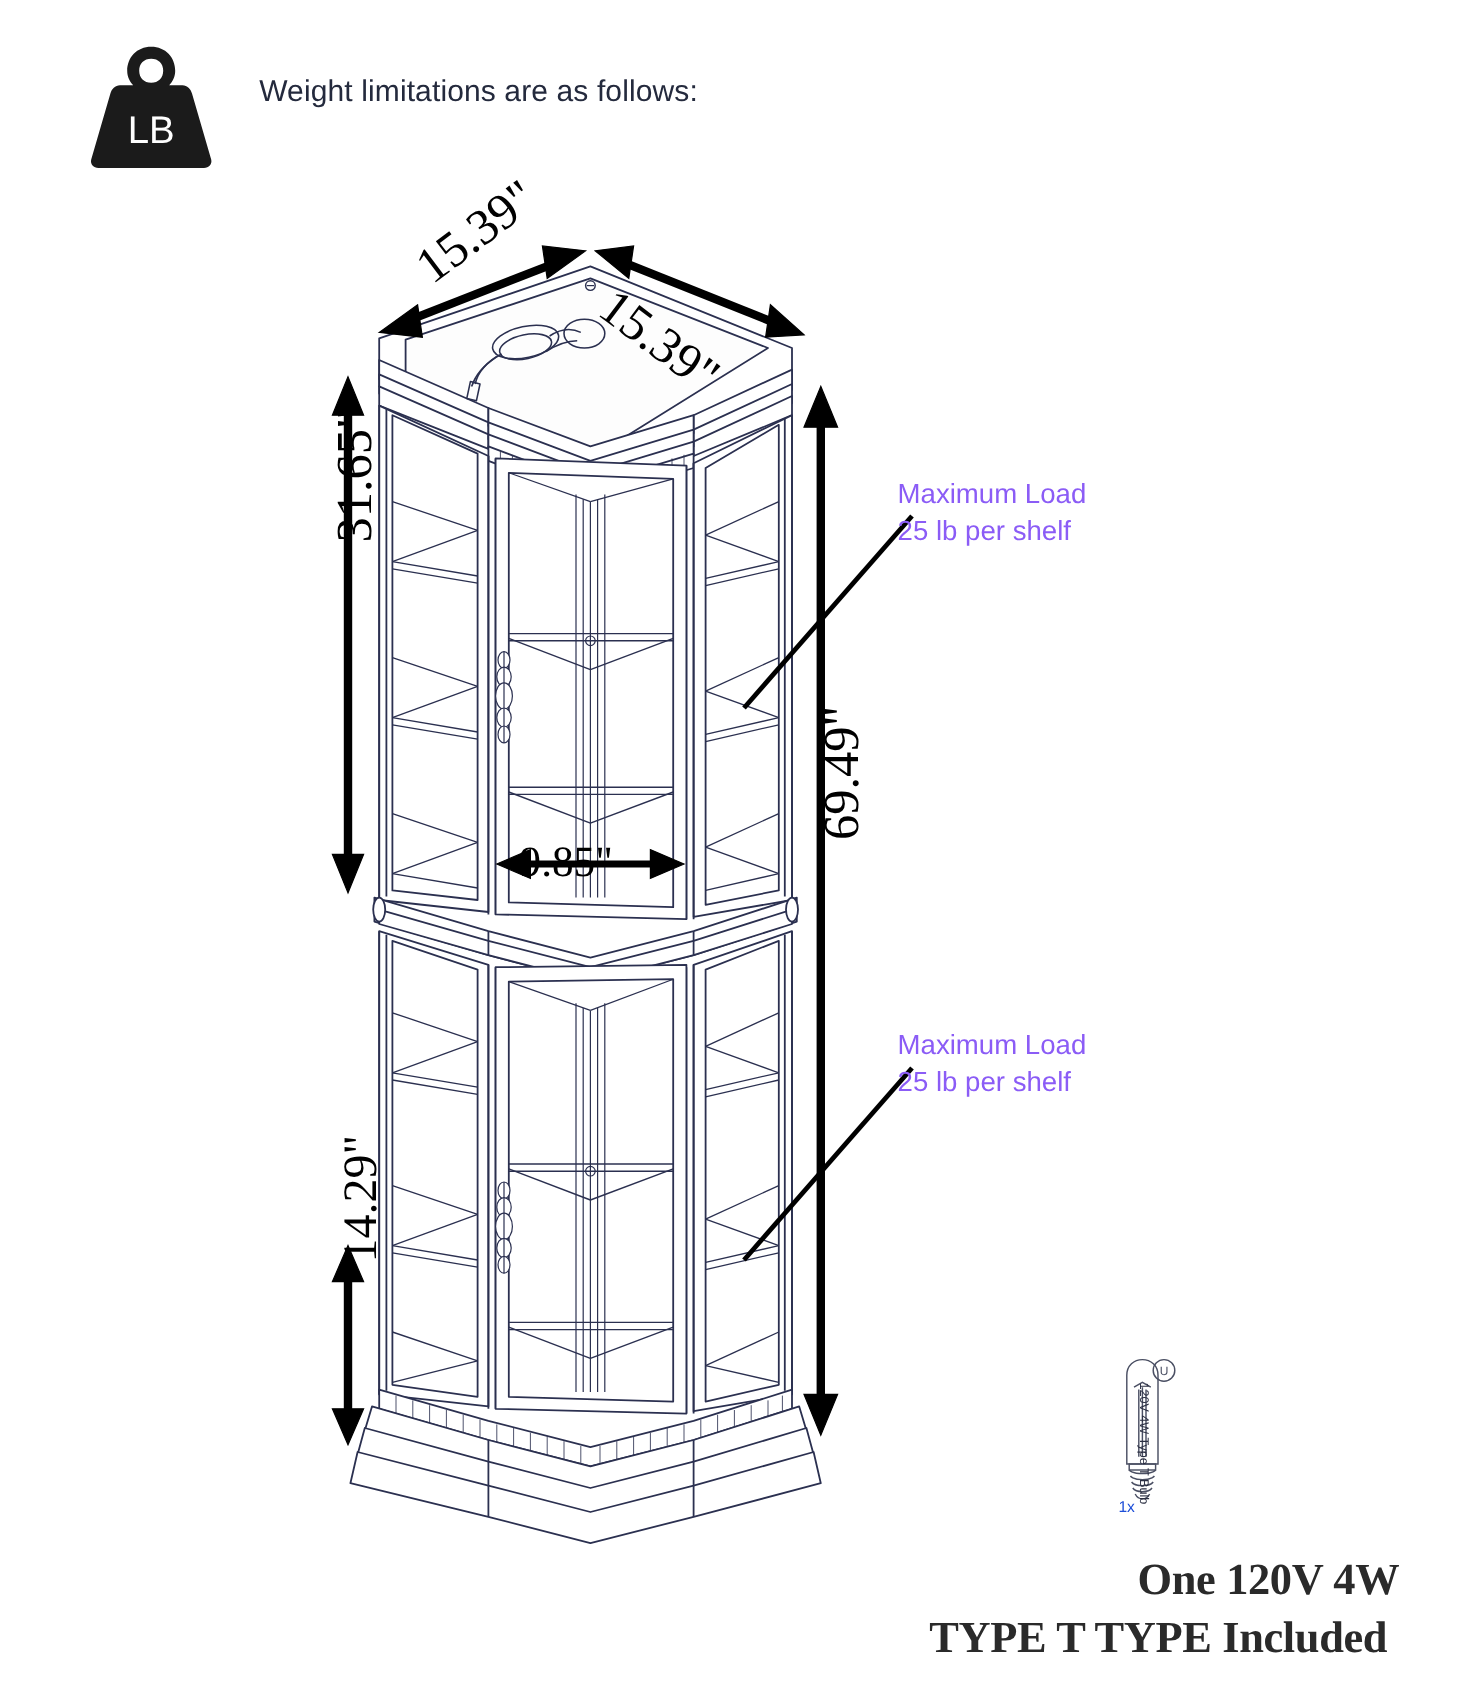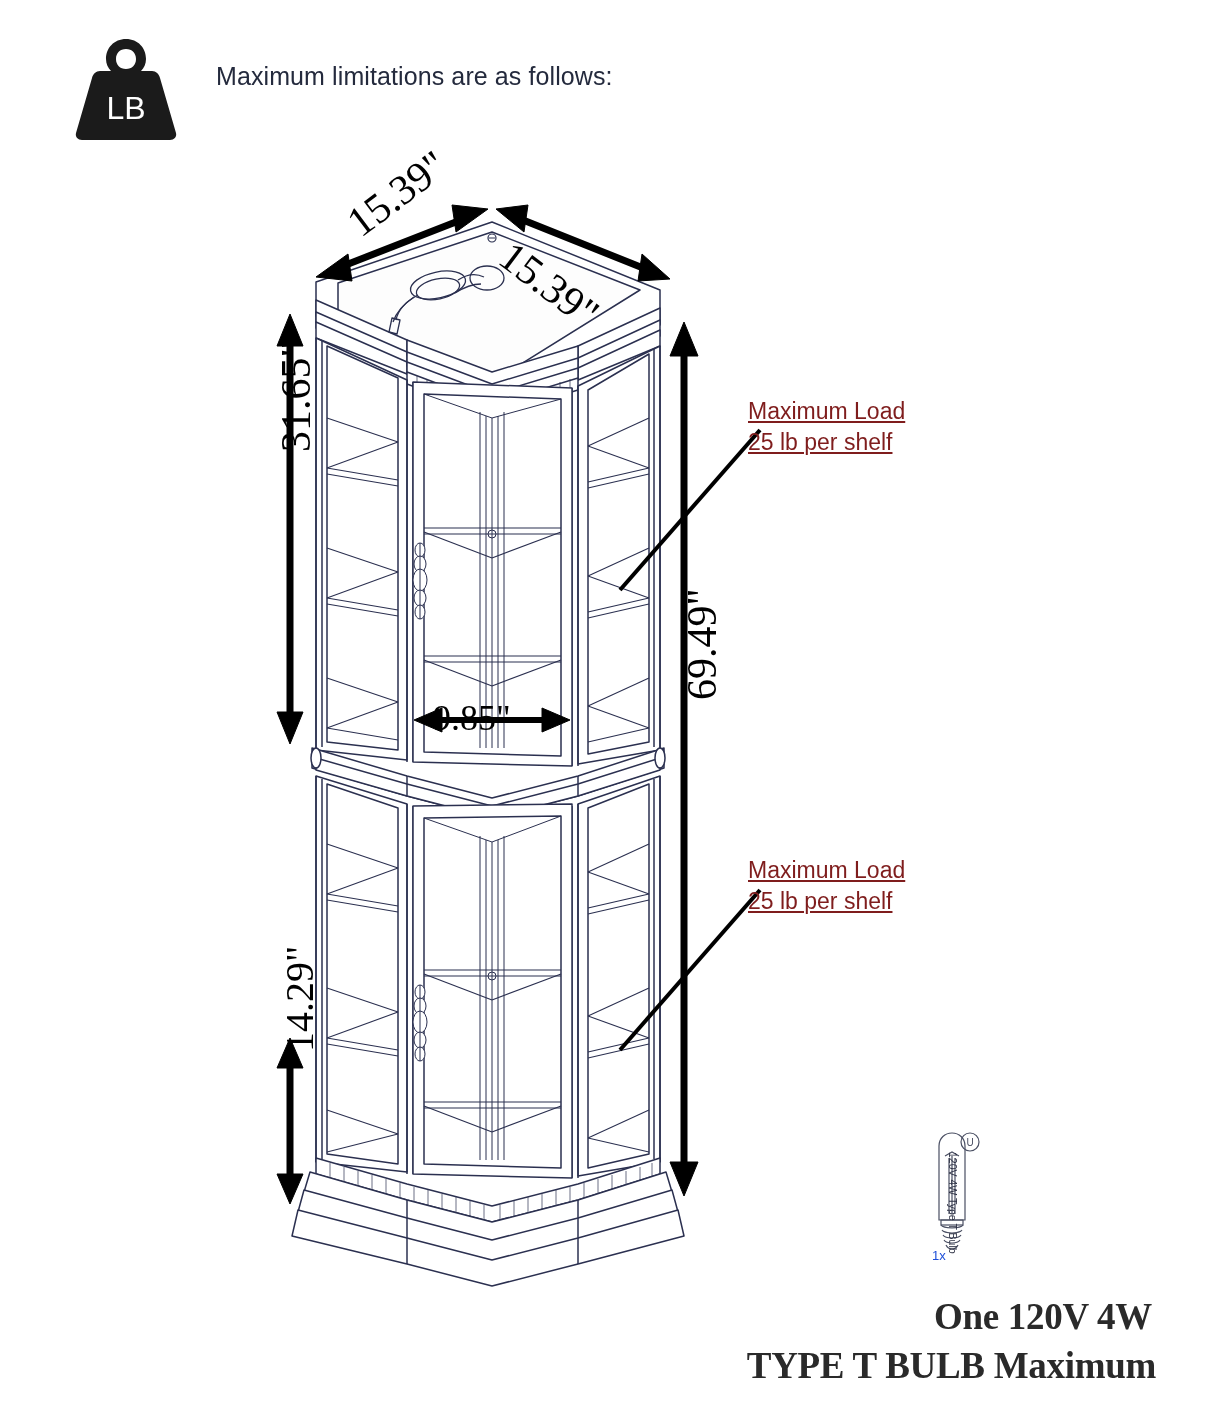--- a/index.html
+++ b/index.html
@@ -22,21 +22,21 @@
     font-size:25px;letter-spacing:.1px;color:#242a3d;white-space:nowrap;
   }
 
   
   .stage{position:absolute;left:0;top:150px;width:1214px;height:1160px;}
   .stage svg{display:block;}
 
   
   .callout{
     position:absolute;font-size:23px;line-height:31px;
-    color:#7f1d1d;white-space:nowrap;text-decoration:underline;
+    color:#8b5cf6;white-space:nowrap;
   }
   .callout-1{left:748px;top:396px;}
   .callout-2{left:748px;top:855px;}
 
   
   .dim{
     position:absolute;font-family:"Liberation Serif", serif;
     color:#000;white-space:nowrap;font-weight:400;
   }
   .dim-top-left{
@@ -74,34 +74,34 @@
   }
 
   
   .notice{
     position:absolute;left:0;top:1292px;width:1214px;
     font-family:"Liberation Serif", serif;
     font-weight:bold;font-size:37px;line-height:49px;
     text-align:right;color:#2a2a2a;
     letter-spacing:-.3px;
   }
-  .notice span{display:block;padding-right:62px;}
+  .notice span{display:block;padding-right:48px;}
   .notice .line2{padding-right:58px;}
 </style>
 </head>
 <body>
 
 <div class="page">
 
   <div class="header">
     <svg class="weight-icon" viewBox="0 0 112 112">
       <path d="M56 6 C44 6 36 15 36 26 C36 31 38 35 41 38 L30 38 C26 38 23 41 22 45 L6 100 C5 104 8 107 12 107 L100 107 C104 107 107 104 106 100 L90 45 C89 41 86 38 82 38 L71 38 C74 35 76 31 76 26 C76 15 68 6 56 6 Z M56 16 C62 16 66 20 66 26 C66 32 62 36 56 36 C50 36 46 32 46 26 C46 20 50 16 56 16 Z" fill="#1b1b1b"></path>
       <text x="56" y="86" font-family="Liberation Sans, sans-serif" font-size="32" fill="#ffffff" text-anchor="middle">LB</text>
     </svg>
-    <div class="header-text">Maximum limitations are as follows:</div>
+    <div class="header-text">Weight limitations are as follows:</div>
   </div>
 
   <div class="stage">
     <svg width="1214" height="1160" viewBox="0 0 1214 1160">
       <defs>
         <g id="dentil-row">
           <rect x="0" y="0" width="4" height="7" fill="none" stroke="#2b3050" stroke-width="0.8"></rect>
         </g>
       </defs>
 
@@ -453,16 +453,16 @@
       <path d="M34 117 C34 117 36 121 40 121 C44 121 46 117 46 117"></path>
       <circle cx="58" cy="14" r="9"></circle>
       <text x="58" y="18" font-family="Liberation Sans, sans-serif" font-size="10" fill="#4a4f63" stroke="none" text-anchor="middle">U</text>
     </g>
   </svg>
   <div class="bulb-spec">120V 4W Type T Bulb</div>
   <div class="bulb-qty">1x</div>
 
   <div class="notice">
     <span class="line1">One 120V 4W</span>
-    <span class="line2">TYPE T BULB Maximum</span>
+    <span class="line2">TYPE T TYPE Included</span>
   </div>
 
 </div>
 
 </body></html>

